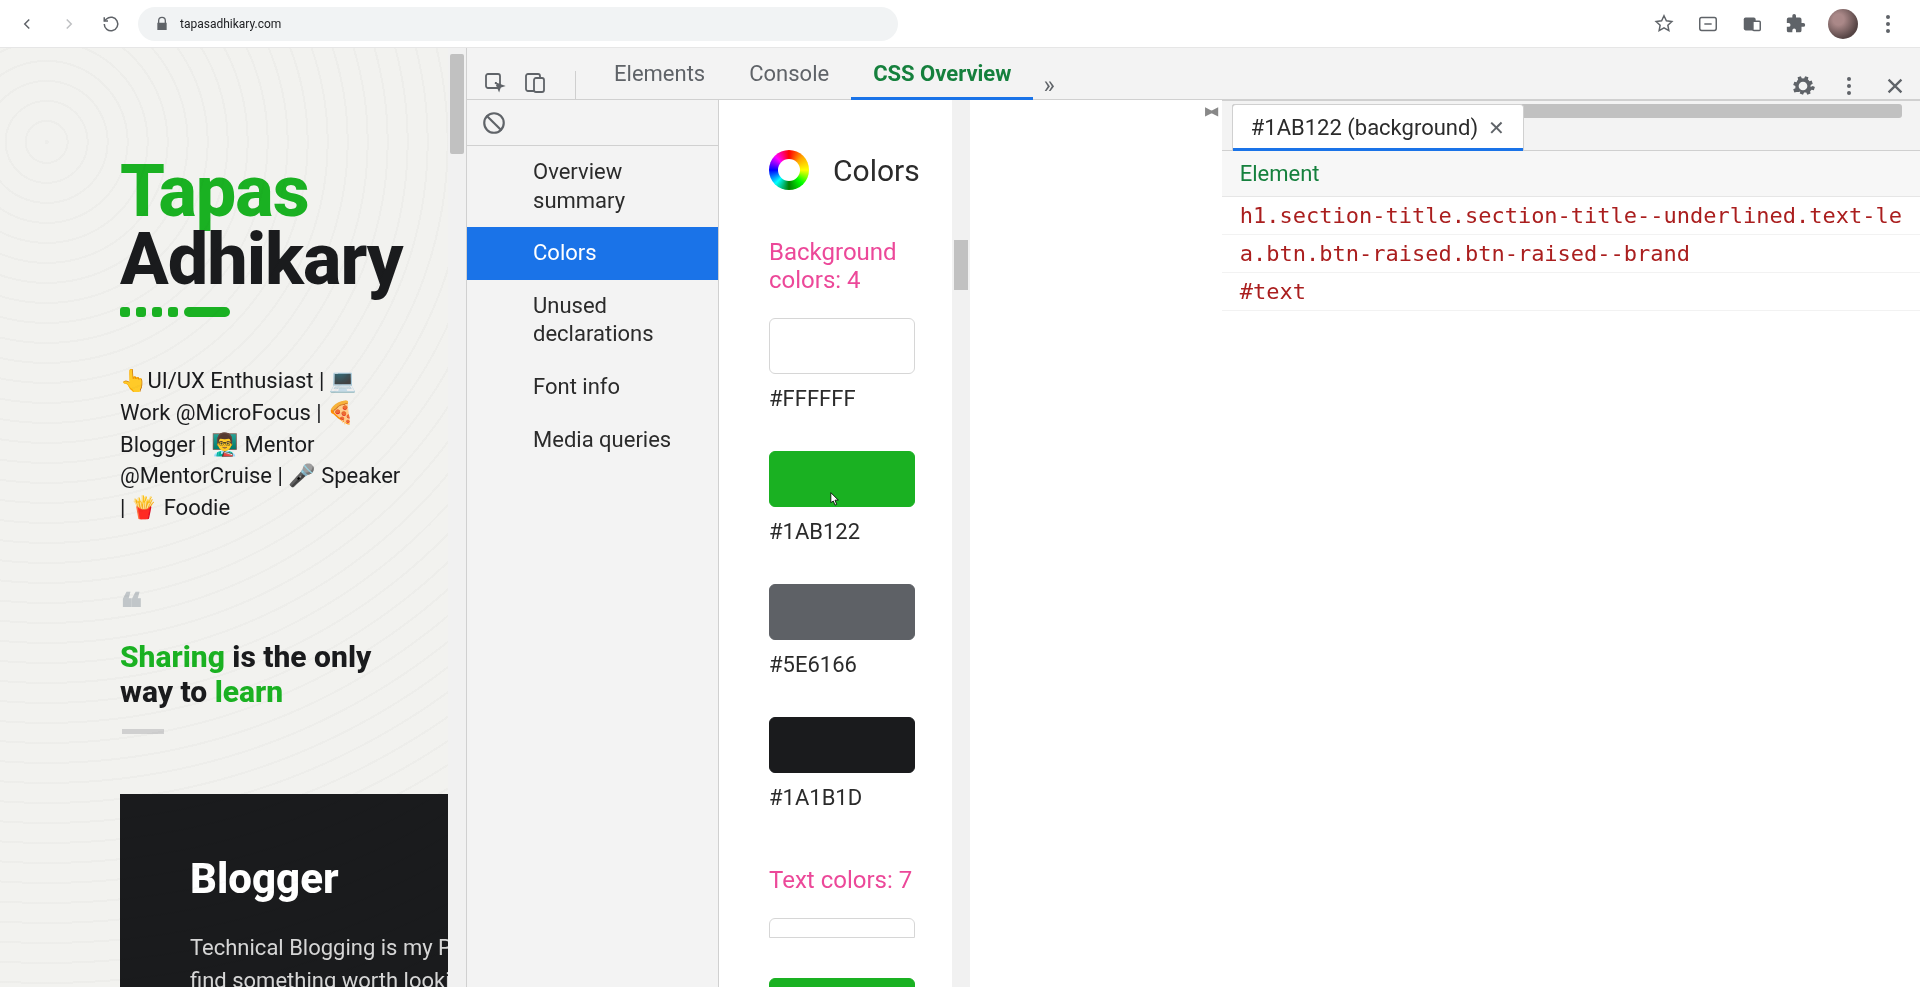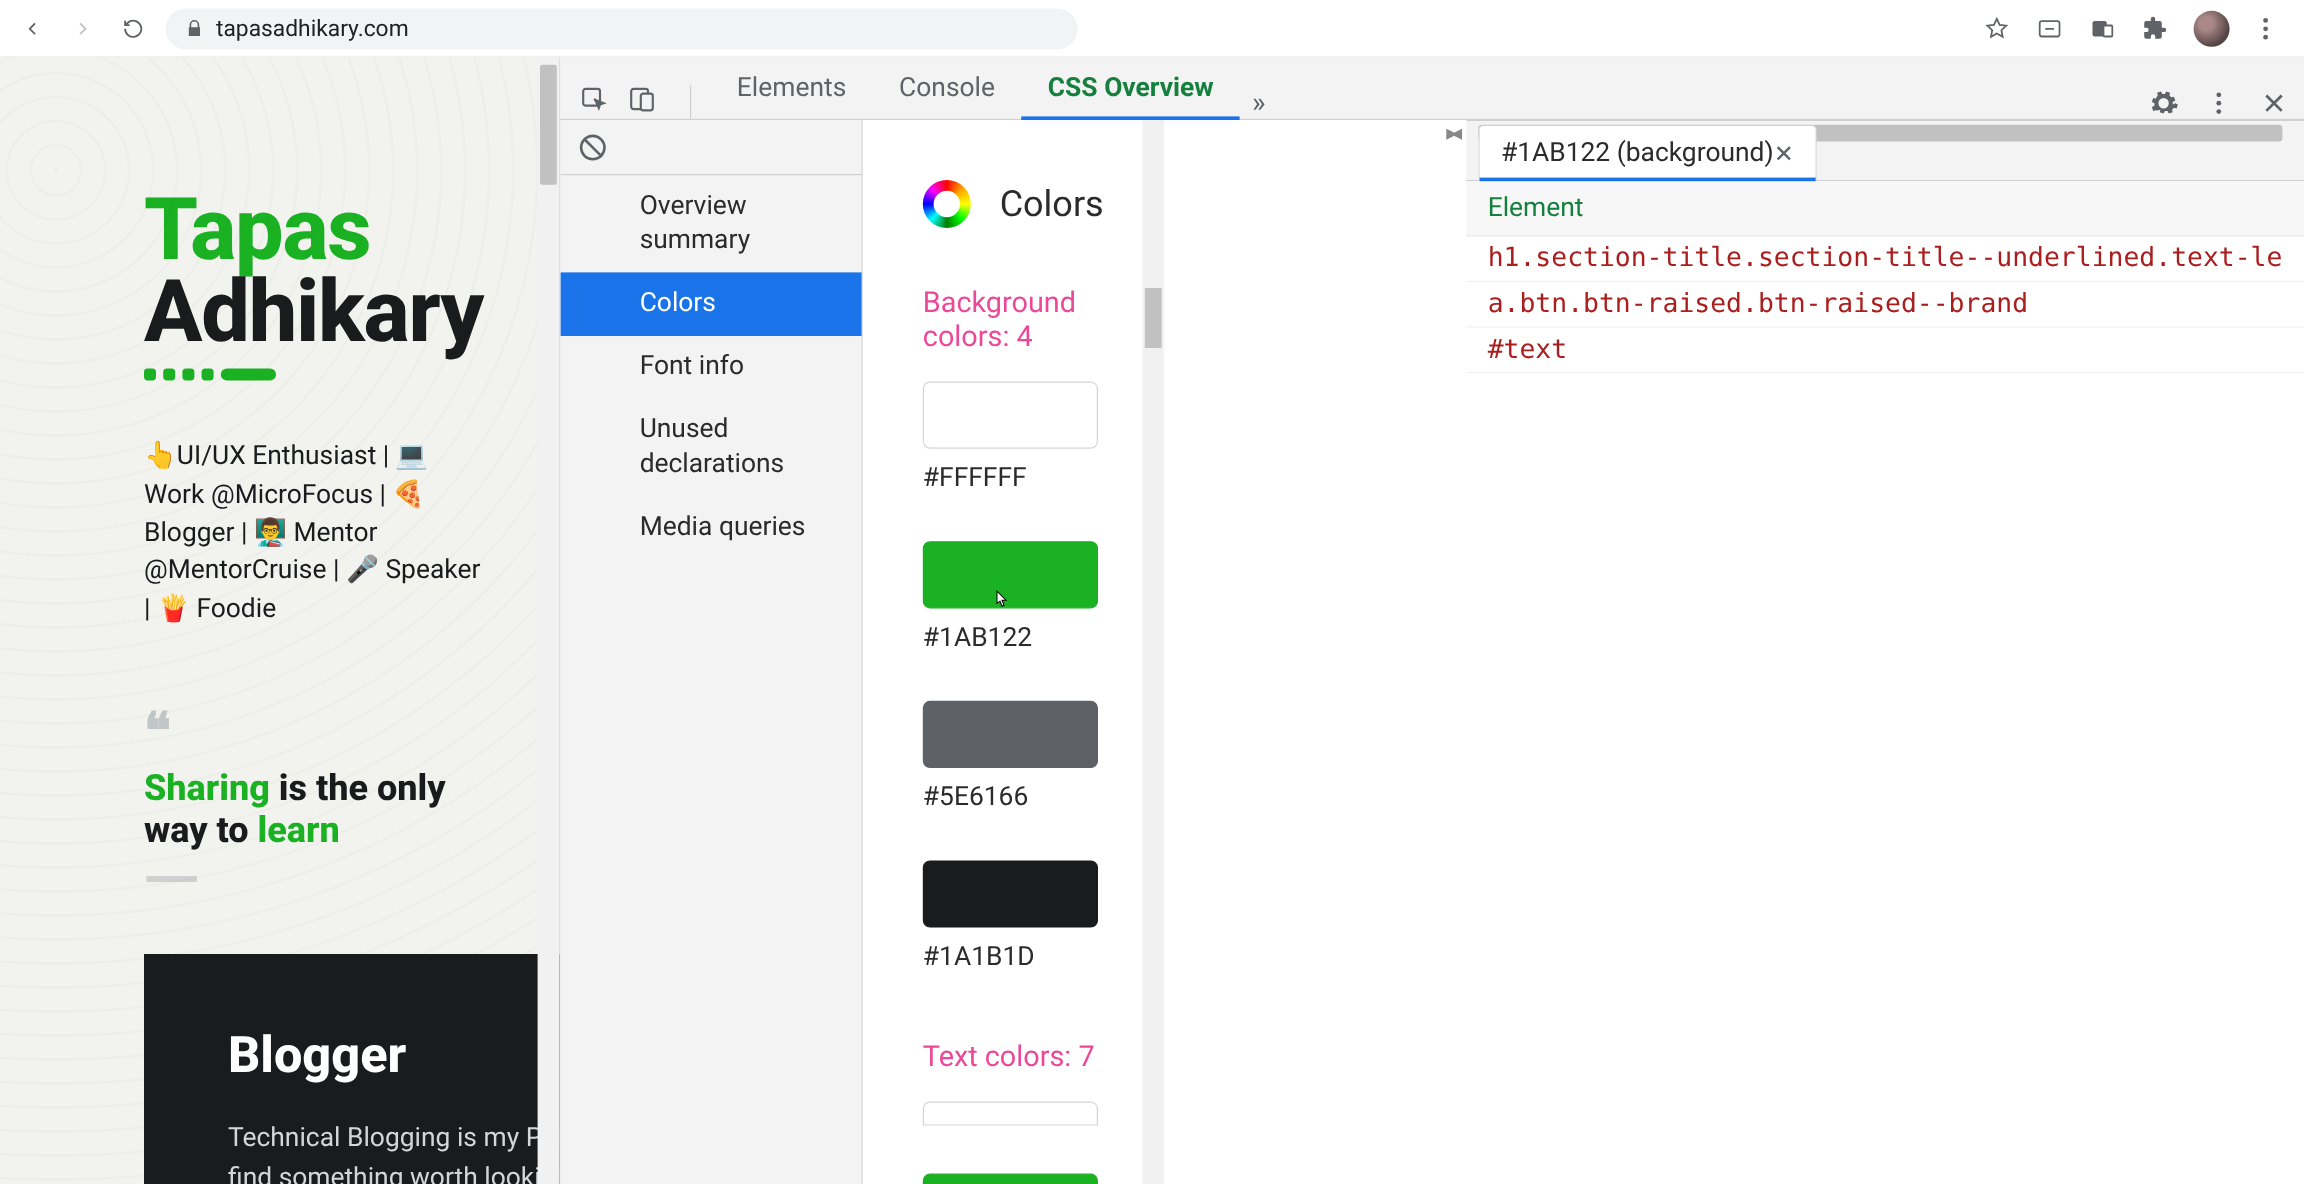--- a/index.html
+++ b/index.html
@@ -3,21 +3,21 @@
 <meta charset="utf-8">
 <style>
 * { margin: 0; padding: 0; box-sizing: border-box; }
 body { font-family: -apple-system, "Segoe UI", Roboto, sans-serif; background: #fff; overflow: hidden; }
 .app { width: 1920px; height: 987px; display: flex; flex-direction: column; }
 
 
 .browser-bar { height: 48px; background: #fff; display: flex; align-items: center; padding: 0 12px; gap: 12px; border-bottom: 1px solid #e6e6e6; }
 .nav-btn { width: 30px; height: 30px; display: flex; align-items: center; justify-content: center; color: #5f6368; border-radius: 50%; }
 .nav-btn svg { width: 18px; height: 18px; }
-.addr { flex: 0 0 760px; height: 34px; background: #f1f3f4; border-radius: 17px; display: flex; align-items: center; padding: 0 16px; gap: 10px; color: #202124; font-size: 19px; }
+.addr { flex: 0 0 760px; height: 34px; background: #f1f3f4; border-radius: 17px; display: flex; align-items: center; padding: 0 16px; gap: 10px; color: #202124; font-size: 12px; }
 .lock-ico { width: 16px; height: 16px; color: #5f6368; }
 .right-icons { margin-left: auto; display: flex; align-items: center; gap: 20px; padding-right: 10px; }
 .ext-ico { width: 24px; height: 24px; color: #5f6368; display:flex; align-items:center; justify-content:center; }
 .avatar { width: 30px; height: 30px; border-radius: 50%; background: radial-gradient(circle at 35% 35%, #a88 20%, #544 70%); }
 .menu-dots { width: 20px; height: 20px; display:flex; flex-direction:column; align-items:center; justify-content:center; gap:3px;}
 .menu-dots span{width:4px;height:4px;background:#5f6368;border-radius:50%;}
 
 .main { flex: 1; display: flex; overflow: hidden; }
 
 
@@ -77,21 +77,21 @@
 .dt-hscroll-arrow{position:absolute; top:0; width:20px; height:20px; display:flex; align-items:center; justify-content:center; color:#888; font-size:12px;}
 .dt-hscroll-arrow.l{left:-18px;}
 .dt-hscroll-arrow.r{right:2px;}
 
 .dt-vscroll{position:absolute; right:0; top:0; width:18px; height:100%; background:#f1f1f1;}
 .dt-vscroll-thumb{position:absolute; right:2px; top:140px; width:14px; height:50px; background:#c1c1c1;}
 
 
 .drawer { border-top: 1px solid #d0d0d0; }
 .drawer-tabs { height: 50px; display:flex; align-items:flex-end; background:#f3f3f3; padding-left:10px; border-bottom:1px solid #d0d0d0;}
-.drawer-tab { padding: 10px 18px; font-size: 22px; color:#2b2b2b; display:flex; align-items:center; position:relative; background:#fff; border:1px solid #d0d0d0; border-bottom:none; border-radius:4px 4px 0 0;}
+.drawer-tab { padding: 10px 18px; font-size: 22px; color:#2b2b2b; display:flex; align-items:center; gap:10px; position:relative; background:#fff; border:1px solid #d0d0d0; border-bottom:none; border-radius:4px 4px 0 0;}
 .drawer-tab::after{content:"";position:absolute;left:0;right:0;bottom:-1px;height:3px;background:#1a73e8;}
 .drawer-close{ font-size:20px; color:#5f6368;}
 .drawer-body { background:#fff;}
 .table-head { padding: 10px 18px; font-size: 22px; color:#15803d; border-bottom:1px solid #e6e6e6; background:#f7f7f7;}
 .el-row { padding: 6px 18px; font-size: 22px; font-family: ui-monospace, Consolas, monospace; color:#aa1e1e; border-bottom:1px solid #f2f2f2; white-space:nowrap; overflow:hidden;}
 </style>
 </head>
 <body>
 
 <div class="app">
@@ -243,22 +243,22 @@
         <div class="dt-upper">
           <div class="dt-sidebar">
             <div class="block-row">
               <svg class="block-ico" viewBox="0 0 24 24" fill="none" stroke="currentColor" stroke-width="2">
                   <circle cx="12" cy="12" r="9"></circle>
                   <path d="M5 5l14 14"></path>
                 </svg>
             </div>
             <div class="side-item">Overview summary</div>
             <div class="side-item sel">Colors</div>
+            <div class="side-item">Unused declarations</div>
             <div class="side-item">Font info</div>
-            <div class="side-item">Unused declarations</div>
             <div class="side-item">Media queries</div>
           </div>
 
           <div class="dt-content">
             <div class="colors-head">
               <div class="color-wheel"></div>
               <div class="colors-title">Colors</div>
             </div>
             <div class="sub-head">Background colors: 4</div>
             <div class="swatches">

